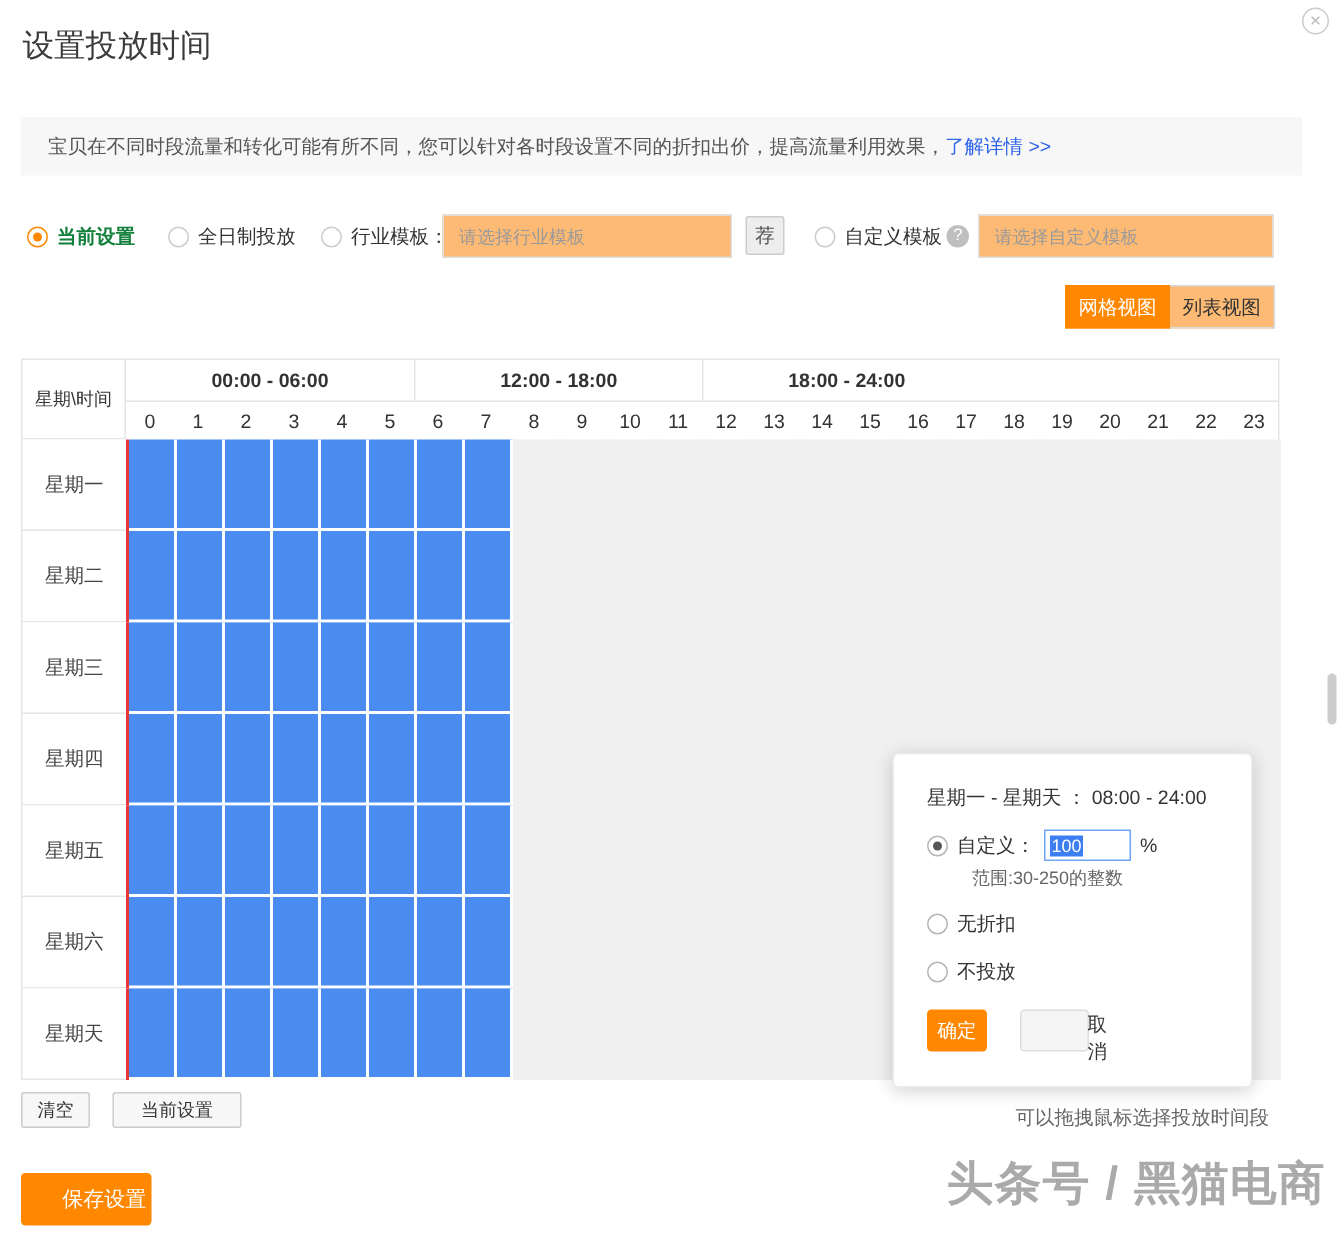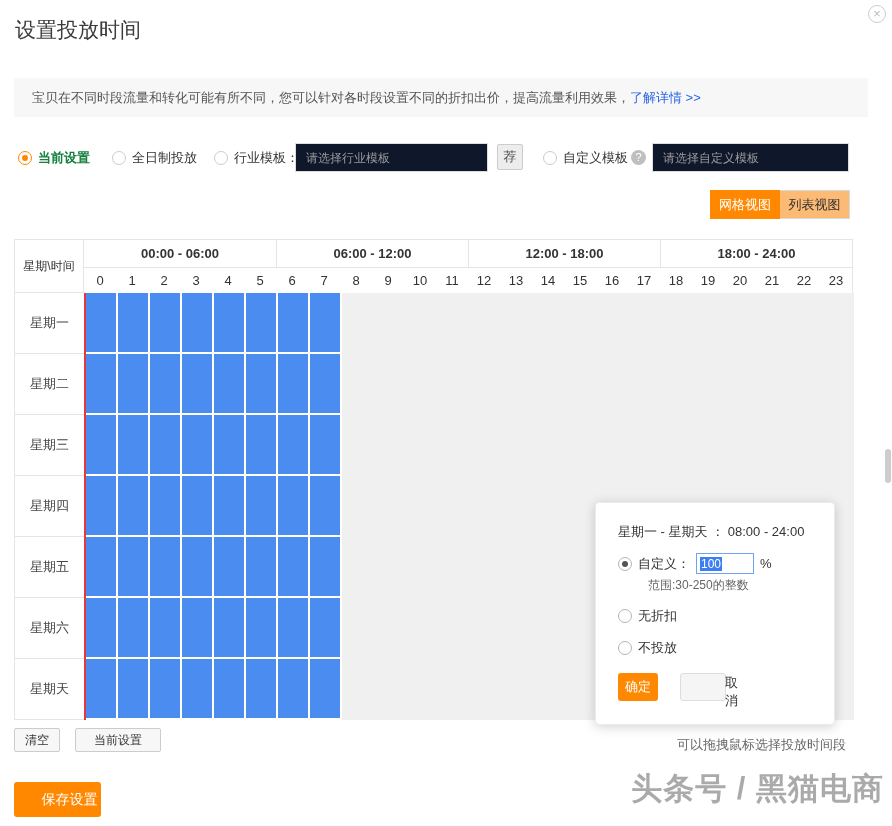--- a/index.html
+++ b/index.html
@@ -12,21 +12,21 @@
   .banner .link{color:var(--link,#2d64e8);text-decoration:none;cursor:pointer;}
   .opt{position:absolute;top:150px;height:16px;display:flex;align-items:center;gap:6px;font-size:13px;cursor:pointer;white-space:nowrap;}
   .opt-current{left:18px;}
   .opt-current .olabel{font-weight:bold;color:#15803d;}
   .opt-allday{left:112px;}
   .opt-industry{left:214px;text-align:right;}
   .opt-custom{left:543px;}
   .radio{width:14px;height:14px;border:1px solid #ccc;border-radius:50%;background:#fff;position:relative;flex:none;}
   .radio.checked{border-color:var(--accent,#ff8800);}
   .radio.checked::after{content:"";position:absolute;left:3px;top:3px;width:6px;height:6px;border-radius:50%;background:var(--accent,#ff8800);}
-  .tpl-input{position:absolute;top:143px;height:29px;border:1px solid #ddd;font-size:12px;color:#666;padding:0 10px;outline:none;background:#0f172a;}
+  .tpl-input{position:absolute;top:143px;height:29px;border:1px solid #ddd;font-size:12px;color:#666;padding:0 10px;outline:none;background:#fdba74;}
   .tpl-input::placeholder{color:#9a9a9a;}
   .industry-input{left:295px;width:193px;}
   .custom-input{left:652px;width:197px;}
   .rec-btn{position:absolute;left:497px;top:144px;width:26px;height:26px;background:#ededed;border:1px solid #ccc;border-radius:2px;font-size:13px;color:#555;cursor:pointer;}
   .help{position:absolute;left:631px;top:150px;width:15px;height:15px;border-radius:50%;background:#bfbfbf;color:#fff;font-size:11px;line-height:15px;text-align:center;cursor:pointer;}
   .view-toggle{position:absolute;left:710px;top:190px;display:flex;}
   .view-toggle button{width:70px;height:29px;font-size:13px;cursor:pointer;}
   .vt-grid{background:var(--accent,#ff8800);border:1px solid var(--accent,#ff8800);color:#fff;}
   .vt-list{background:#fdba74;border:1px solid #d9d9d9;border-left:none;color:#333;}
   .sched{position:absolute;left:14px;top:239px;}
@@ -101,21 +101,20 @@
     <button class="vt-grid">网格视图</button>
     <button class="vt-list">列表视图</button>
   </div>
 
   <div class="sched">
     <div class="sched-header">
       <div class="corner">星期\时间</div>
       <div class="header-right">
         <div class="group-row">
             <div class="group-cell">00:00 - 06:00</div>
-            <div class="group-cell">06:00 - 12:00</div>
             <div class="group-cell">12:00 - 18:00</div>
             <div class="group-cell">18:00 - 24:00</div>
           </div>
         <div class="hour-row">
             <div class="hour-cell">0</div>
             <div class="hour-cell">1</div>
             <div class="hour-cell">2</div>
             <div class="hour-cell">3</div>
             <div class="hour-cell">4</div>
             <div class="hour-cell">5</div>

